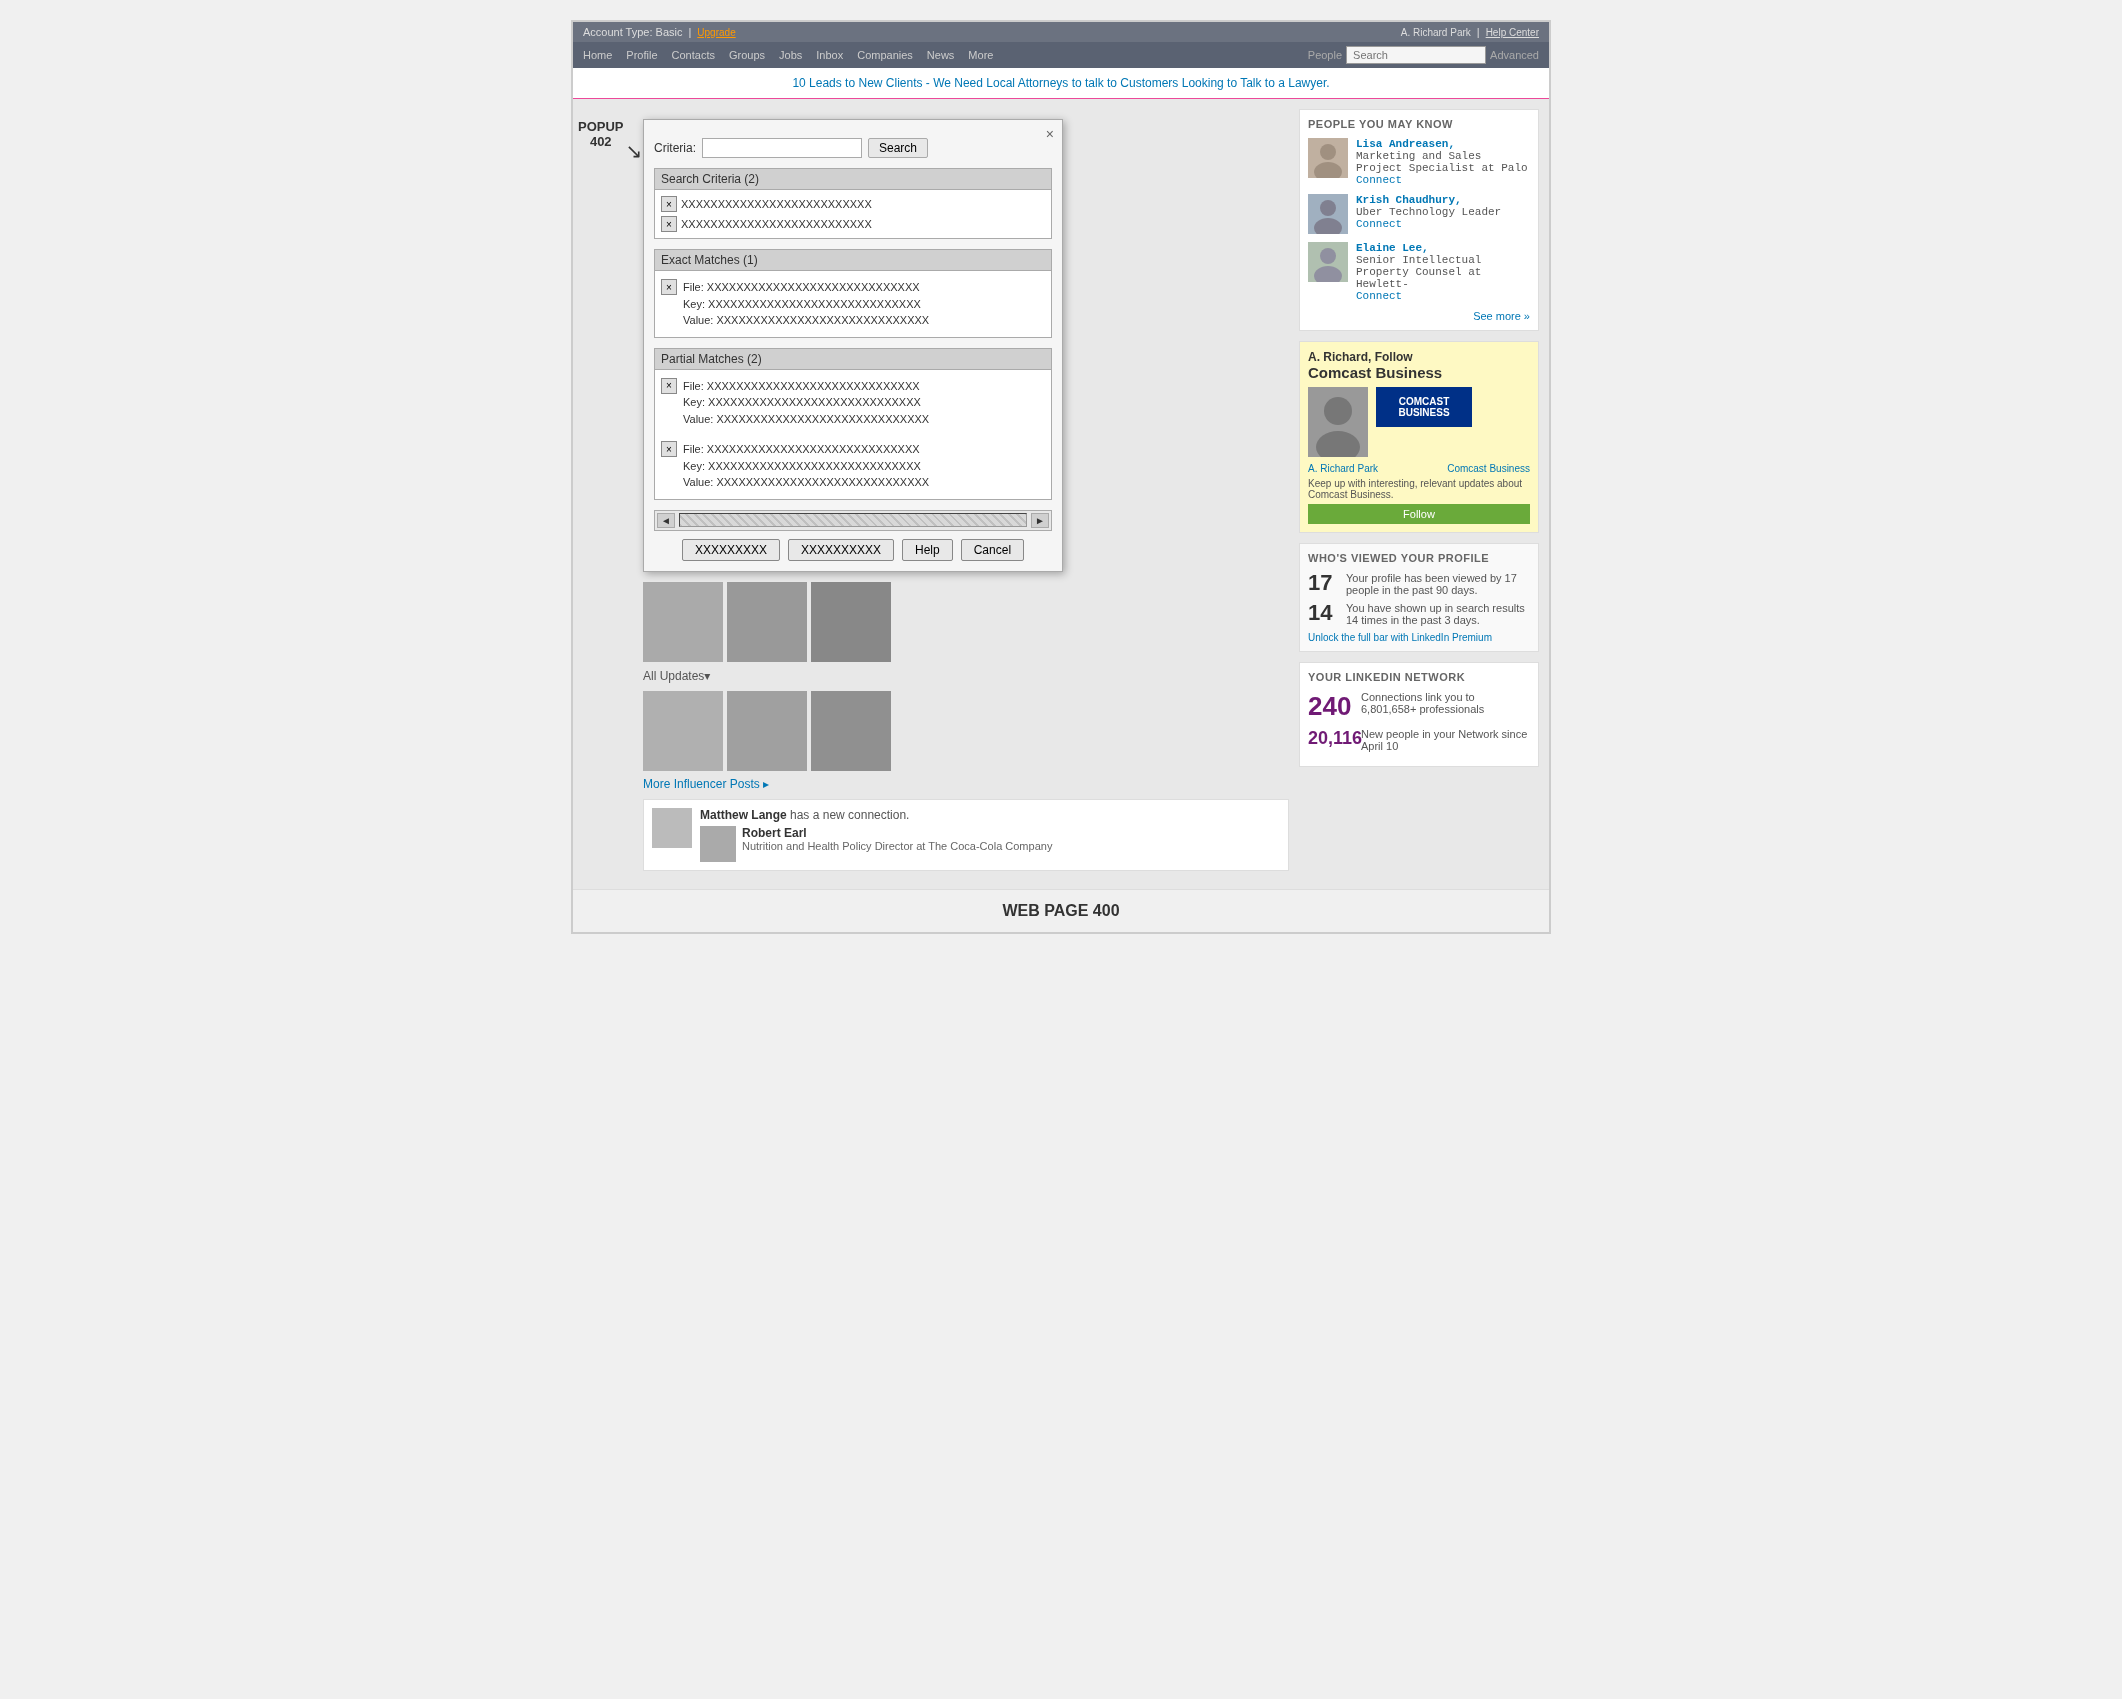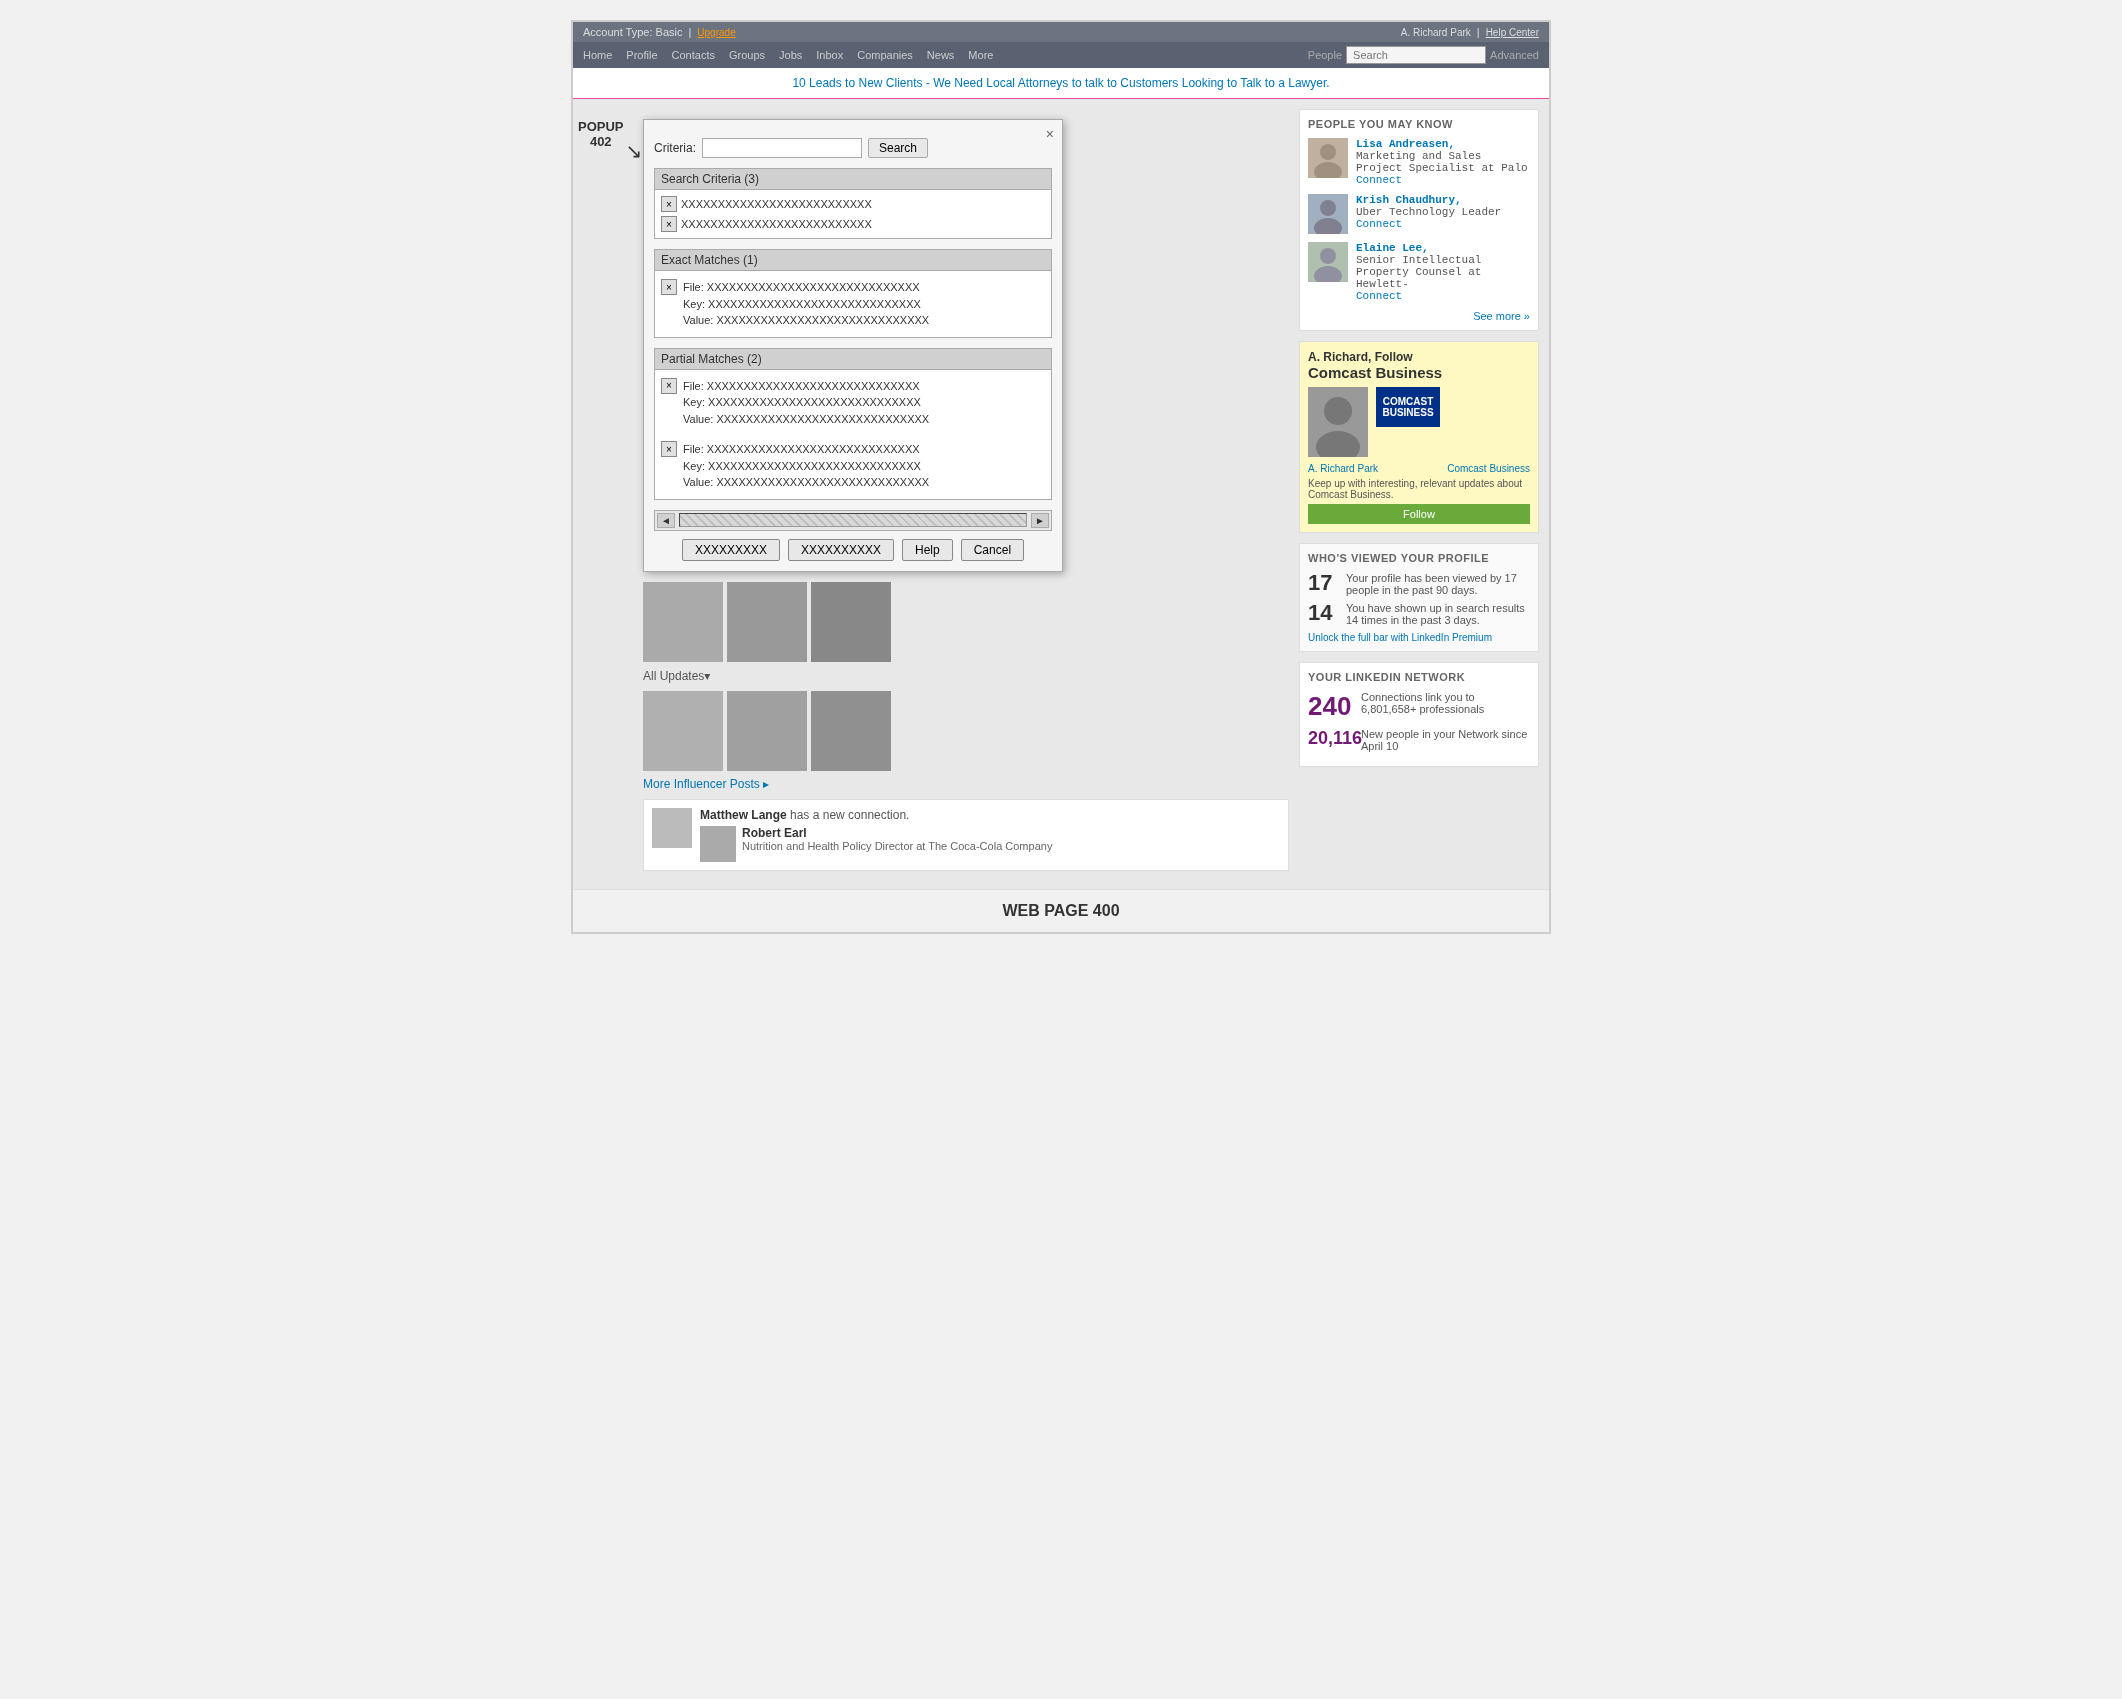--- a/index.html
+++ b/index.html
@@ -313,21 +313,21 @@
       background: #999;
       flex-shrink: 0;
     }
     .ad-logo {
       background: #003087;
       color: #fff;
       font-size: 10px;
       font-weight: bold;
       padding: 4px;
       text-align: center;
-      width: 64px;
+      width: 96px;
       height: 40px;
       display: flex;
       align-items: center;
       justify-content: center;
       flex-direction: column;
     }
     .ad-desc { font-size: 10px; color: #555; }
     .ad-names-row {
       display: flex;
       justify-content: space-between;
@@ -440,21 +440,21 @@
 
         <div class="popup-close">×</div>
 
         <div class="criteria-row">
           <span class="criteria-label">Criteria:</span>
           <input type="text" class="criteria-input" style="">
           <button class="search-btn">Search</button>
         </div>
 
         <div class="section-box">
-          <div class="section-header">Search Criteria (3)</div>
+          <div class="section-header">Search Criteria (2)</div>
           <div class="section-content">
             <div class="criteria-item">
               <button class="x-btn">×</button>
               <span class="criteria-text">XXXXXXXXXXXXXXXXXXXXXXXXXX</span>
             </div>
             <div class="criteria-item">
               <button class="x-btn">×</button>
               <span class="criteria-text">XXXXXXXXXXXXXXXXXXXXXXXXXX</span>
             </div>
           </div>

